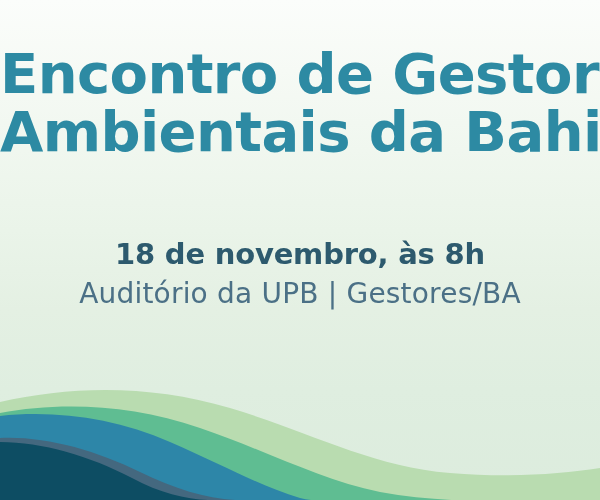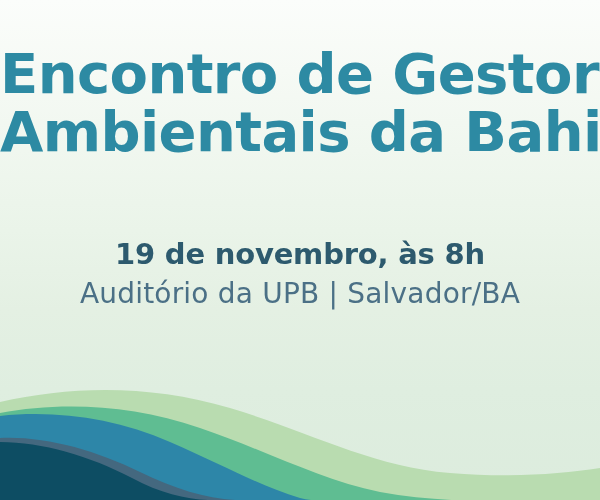--- a/index.html
+++ b/index.html
@@ -92,22 +92,22 @@
 <body>
 
 <div id="banner">
 
   <div id="title-block">
     <span class="title-line" id="title-line-1">Encontro de Gestores</span>
     <span class="title-line" id="title-line-2">Ambientais da Bahia</span>
   </div>
 
   <div id="info-block">
-    <span id="event-date">19 de novembro, às 8h</span>
-    <span id="event-location">Auditório da UPB  |  Salvador/BA</span>
+    <span id="event-date">18 de novembro, às 8h</span>
+    <span id="event-location">Auditório da UPB  |  Gestores/BA</span>
   </div>
 
   <svg id="wave-graphic" viewBox="0 0 600 120" preserveAspectRatio="none">
 
     <path fill="#b9dcb0" d="M0,22 C70,6 150,4 230,28 C310,52 370,86 450,93 C510,98 560,94 600,88 L600,120 L0,120 Z"></path>
 
     <path fill="#5fbd92" d="M0,33 C60,22 130,24 200,48 C270,72 320,100 380,112 C430,121 480,122 520,120 L600,120 L600,120 L0,120 Z"></path>
 
     <path fill="#2d86a8" d="M0,36 C55,30 115,38 170,62 C225,86 260,106 300,118 C320,123 340,120 360,120 L0,120 Z"></path>
 

